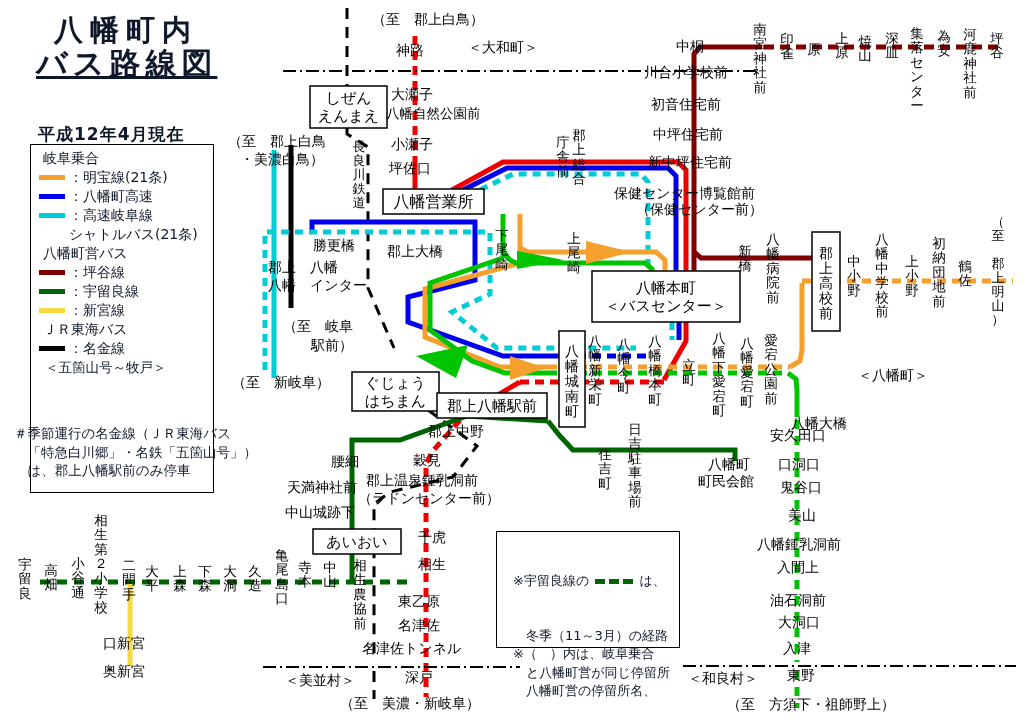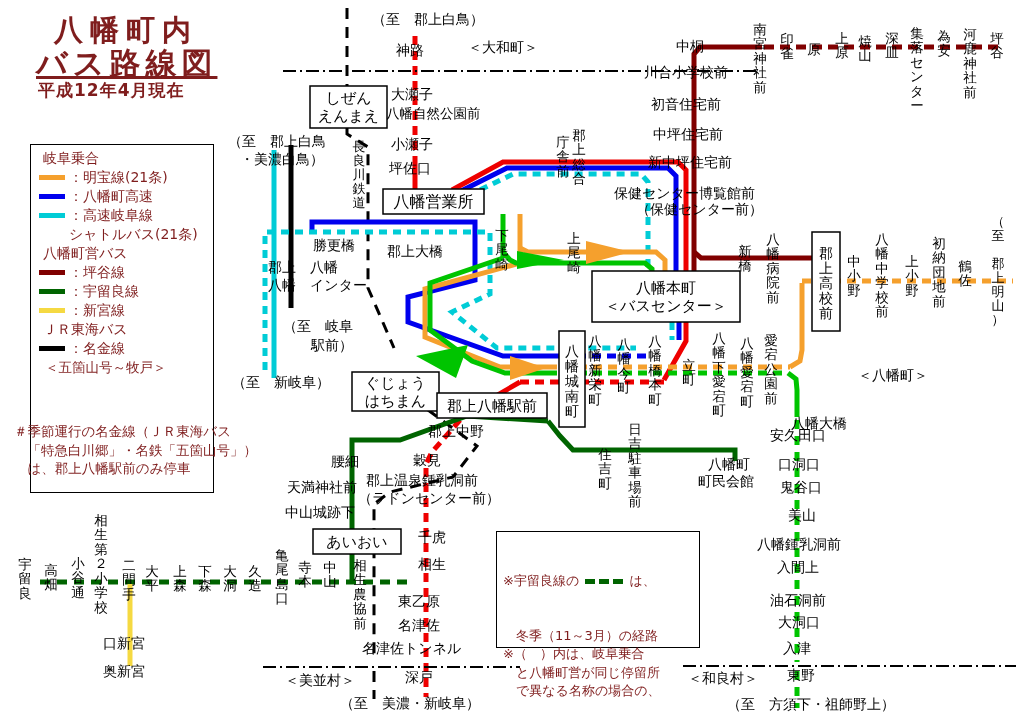--- a/index.html
+++ b/index.html
@@ -1,33 +1,33 @@
 <!DOCTYPE html>
 <html><head>
 <meta charset="utf-8">
 <style>
   html,body{margin:0;padding:0;background:#fff;}
   .stage{position:relative;width:1024px;height:723px;background:#ffffff;overflow:hidden;
          font-family:"DejaVu Sans","Liberation Sans",sans-serif;}
   svg{position:absolute;left:0;top:0;}
-  .overlay{position:absolute;color:#7f1d1d;}
+  .overlay{position:absolute;color:#0f172a;}
   .title-block{left:36px;top:14px;font-weight:bold;line-height:1.12;}
   .title-l1{font-size:29px;letter-spacing:7px;padding-left:18px;}
   .title-l2{font-size:31px;letter-spacing:5px;text-decoration:underline;}
-  .title-date{font-size:17px;letter-spacing:1px;padding-left:2px;}
+  .title-date{font-size:17px;letter-spacing:1px;padding-left:2px;margin-top:44px;}
   .legend{left:30px;top:144px;width:184px;height:349px;border:1.5px solid #000;
           box-sizing:border-box;padding:4px 0 0 8px;font-size:14px;}
   .lg-row{height:19px;display:flex;align-items:center;white-space:pre;}
   .lg-sw{display:inline-block;width:26px;height:5px;margin-right:4px;flex:0 0 auto;}
   .lg-head{padding-left:4px;}
   .lg-cont{padding-left:30px;}
   .lg-foot{padding-left:6px;font-size:13.5px;}
-  .note-seasonal{left:14px;top:424px;font-size:13.5px;line-height:1.38;white-space:pre;font-family:Liberation Mono, monospace;}
-  .note-box{left:496px;top:531px;width:204px;height:117px;border:1.5px solid #000;
-            box-sizing:border-box;padding:3px 0 0 6px;font-size:13px;line-height:18.4px;white-space:pre;}
+  .note-seasonal{left:14px;top:424px;font-size:13.5px;line-height:1.38;white-space:pre;}
+  .note-box{left:496px;top:531px;width:184px;height:117px;border:1.5px solid #000;
+            box-sizing:border-box;padding:3px 0 0 16px;font-size:13px;line-height:18.4px;white-space:pre;}
   .nb-dash{display:inline-block;width:10px;height:5px;background:#006400;margin:0 2px;vertical-align:middle;}
   text{fill:#000;}
 </style>
 </head>
 <body>
 
 <div class="stage">
   <svg id="map-svg" width="1024" height="723" viewBox="0 0 1024 723">
       <polyline points="347,8 347,86" fill="none" stroke="#000000" stroke-width="3" stroke-dasharray="11 8"></polyline>
       <polyline points="347,128 347,134 368,147 368,288 394,348" fill="none" stroke="#000000" stroke-width="3" stroke-dasharray="11 8"></polyline>
@@ -238,15 +238,15 @@
       <div class="lg-row"><span class="lg-sw" style="background: rgb(0, 0, 0);"></span><span>：名金線</span></div>
       <div class="lg-row lg-foot"><span>＜五箇山号～牧戸＞</span></div>
     </div>
 
   <div class="overlay note-seasonal">＃季節運行の名金線（ＪＲ東海バス
 　「特急白川郷」・名鉄「五箇山号」）
 　は、郡上八幡駅前のみ停車</div>
 
   <div class="overlay note-box">
     <div><span>※宇留良線の </span><span class="nb-dash"></span><span class="nb-dash"></span><span class="nb-dash"></span><span> は、</span></div>
-    <div id="note-box-lines"><div>　冬季（11～3月）の経路</div><div>※（　）内は、岐阜乗合</div><div>　と八幡町営が同じ停留所</div><div>　で異なる名称の場合の、</div></div>
+    <div id="note-box-lines"><div>　冬季（11～3月）の経路</div><div>※（　）内は、岐阜乗合</div><div>　と八幡町営が同じ停留所</div><div>　八幡町営の停留所名、</div></div>
   </div>
 </div>
 
 </body></html>

